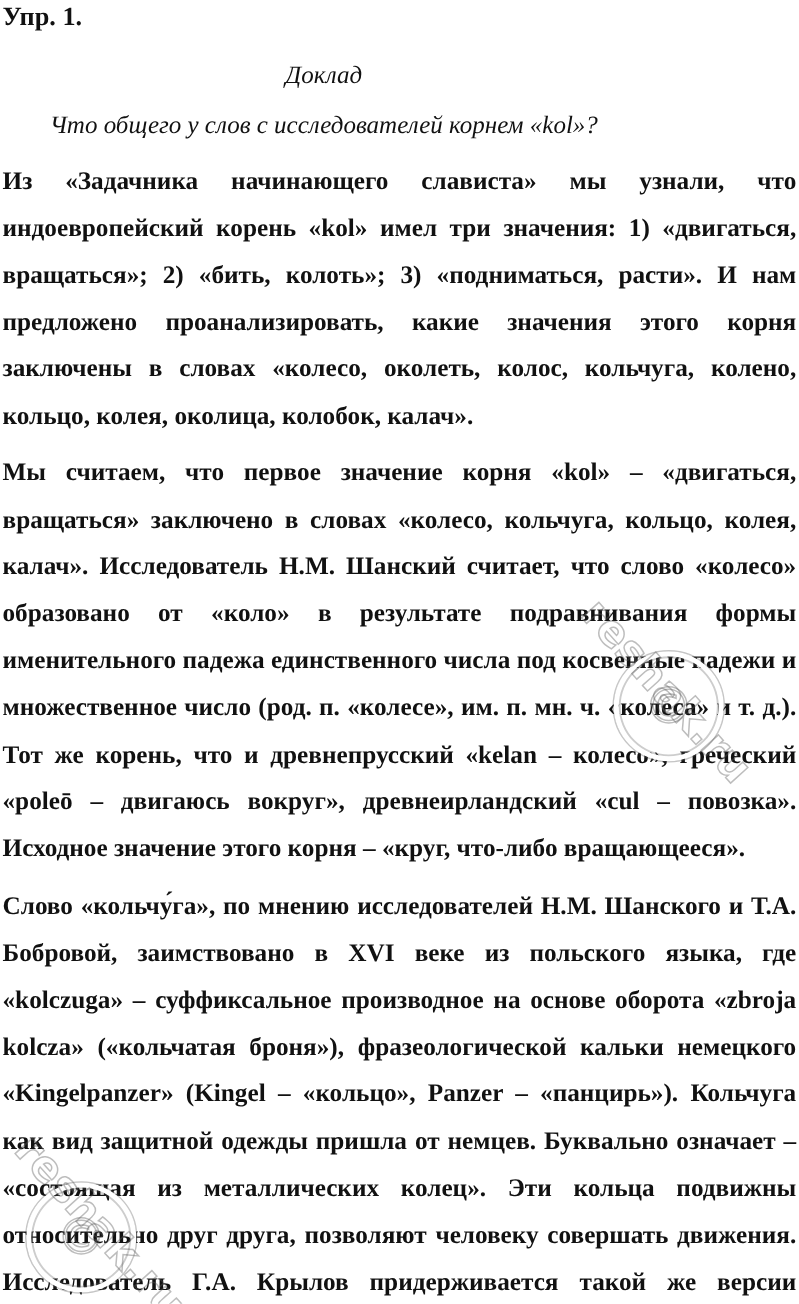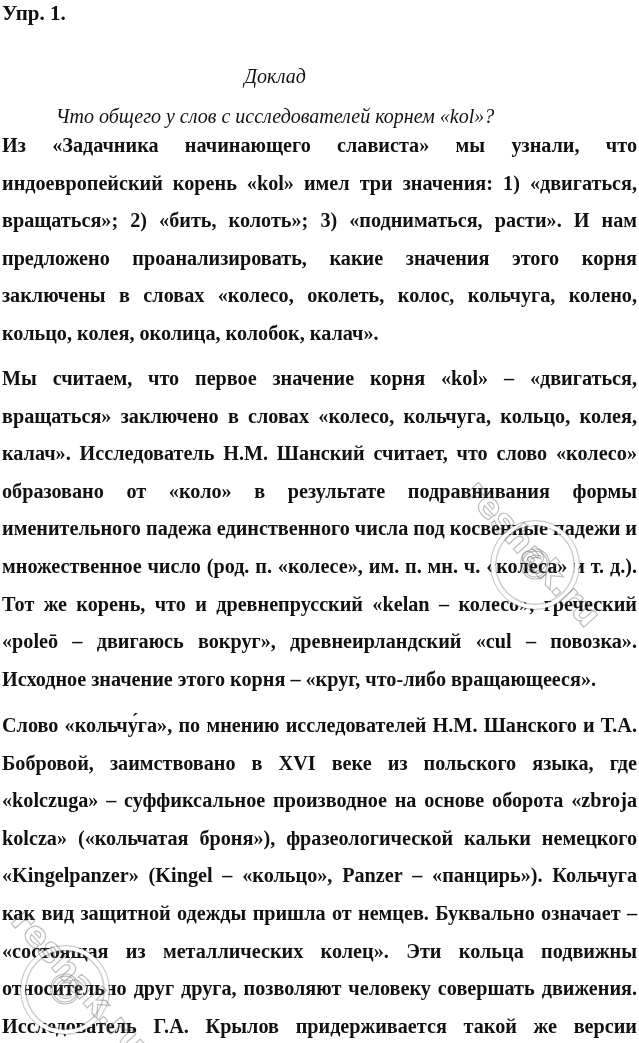--- a/index.html
+++ b/index.html
@@ -25,21 +25,21 @@
       margin: 0;
     }
     .centered-italic {
       position: absolute;
       left: 0;
       width: 518px;
       text-align: center;
       font-style: italic;
       font-size: 20px;
       line-height: 24px;
-      margin: 16px;
+      margin: 0;
     }
     .title { top: 48px; }
     .subtitle { top: 88px; }
     .para {
       position: absolute;
       left: 2px;
       width: 635px;
       font-size: 20.2px;
       line-height: 37.6px;
       text-align: justify;

